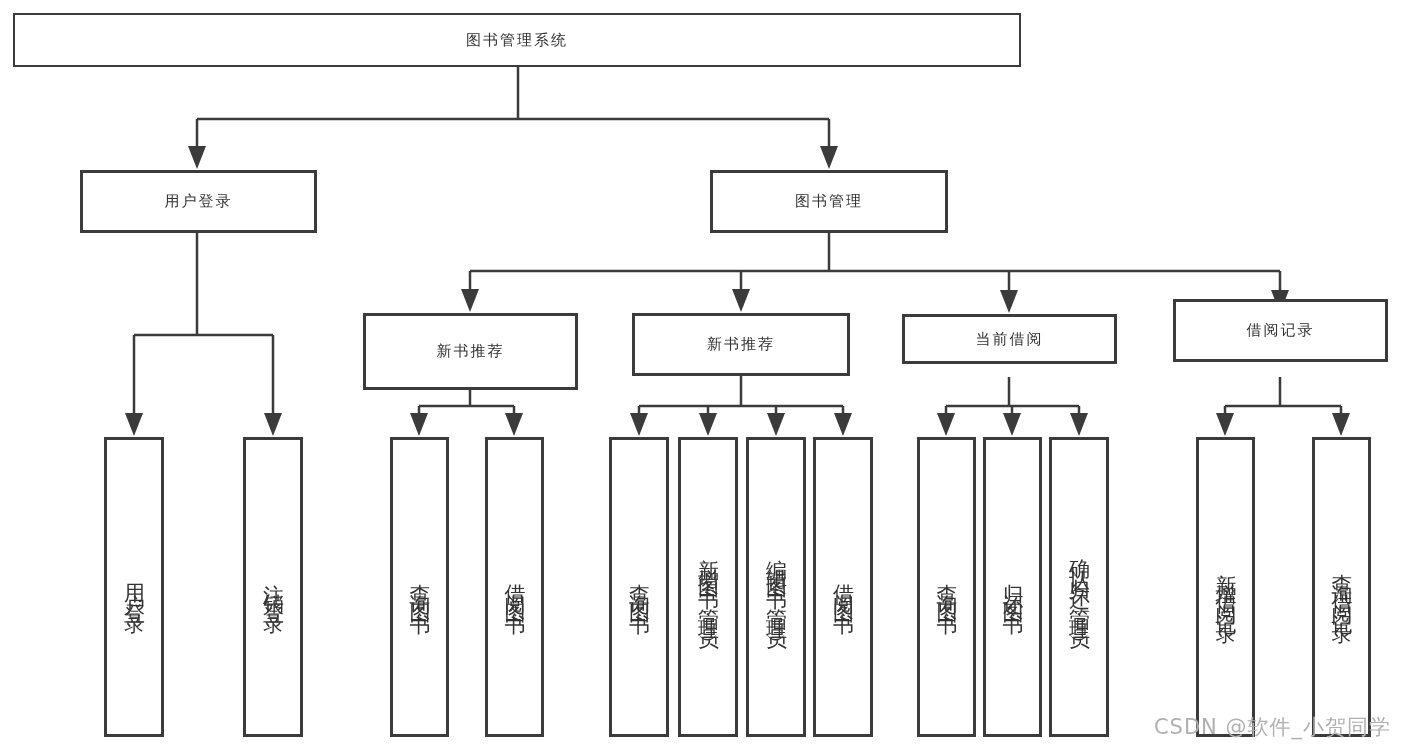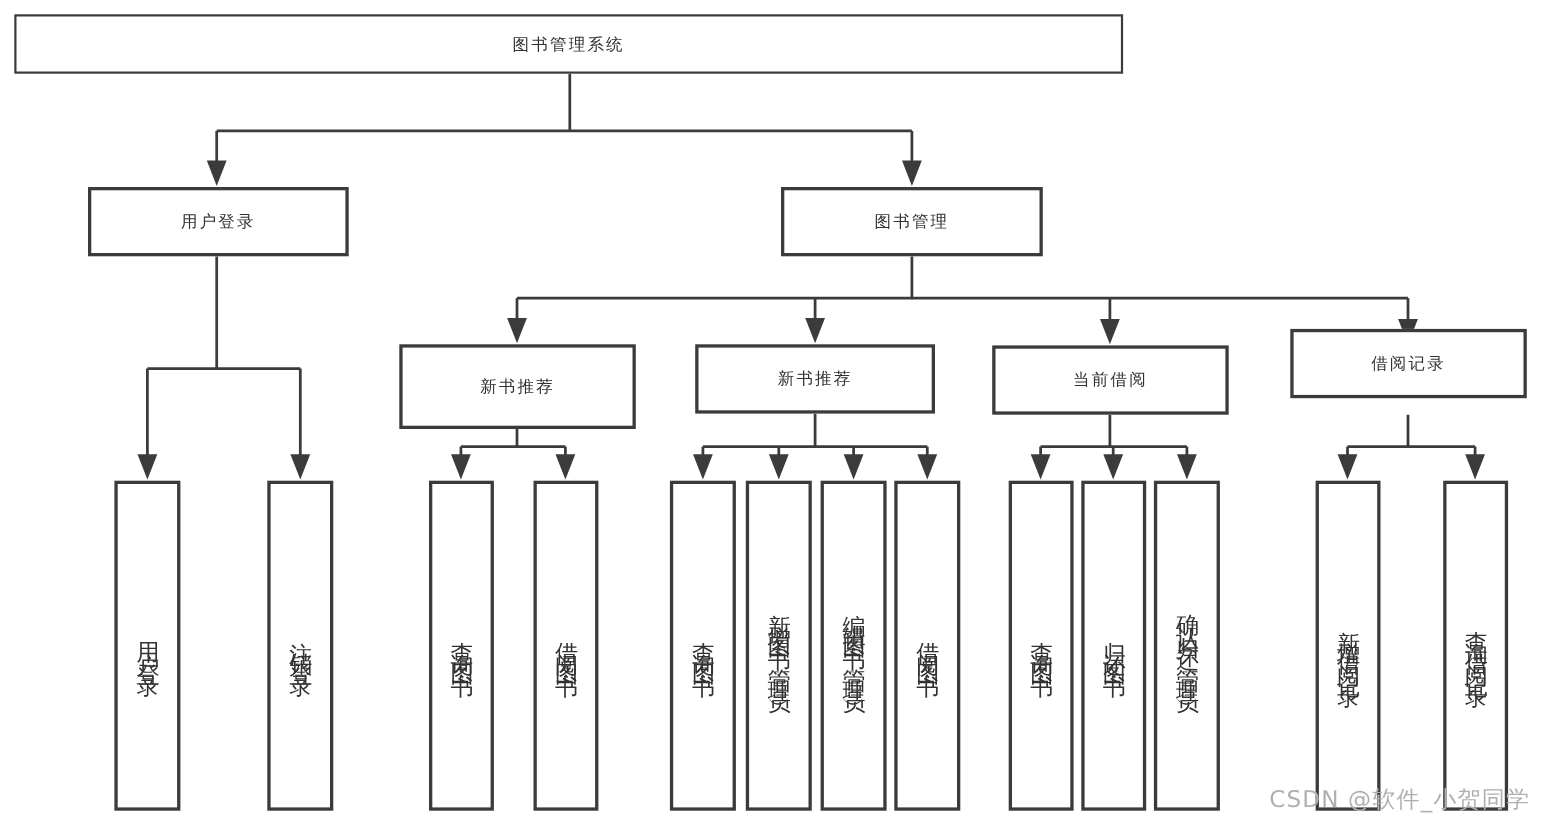--- a/index.html
+++ b/index.html
@@ -130,21 +130,21 @@
   <div class="box" style="left:710px; top:170px; width:238px; height:63px;text-align:center;">
     <span class="hlabel">图书管理</span>
   </div>
 
   <div class="box" style="left:363px; top:313px; width:215px; height:77px;">
     <span class="hlabel">新书推荐</span>
   </div>
   <div class="box" style="left:632px; top:313px; width:218px; height:63px;">
     <span class="hlabel">新书推荐</span>
   </div>
-  <div class="box" style="left:902px; top:314px; width:215px; height:63px;">
+  <div class="box" style="left:902px; top:314px; width:215px; height:50px;">
     <span class="hlabel">当前借阅</span>
   </div>
   <div class="box" style="left:1173px; top:299px; width:215px; height:63px;">
     <span class="hlabel">借阅记录</span>
   </div>
 
   <div class="box leaf" style="left:104px; top:437px; width:60px; height:300px;">
     <span class="vtext">用户登录</span>
   </div>
   <div class="box leaf" style="left:243px; top:437px; width:60px; height:300px;">

